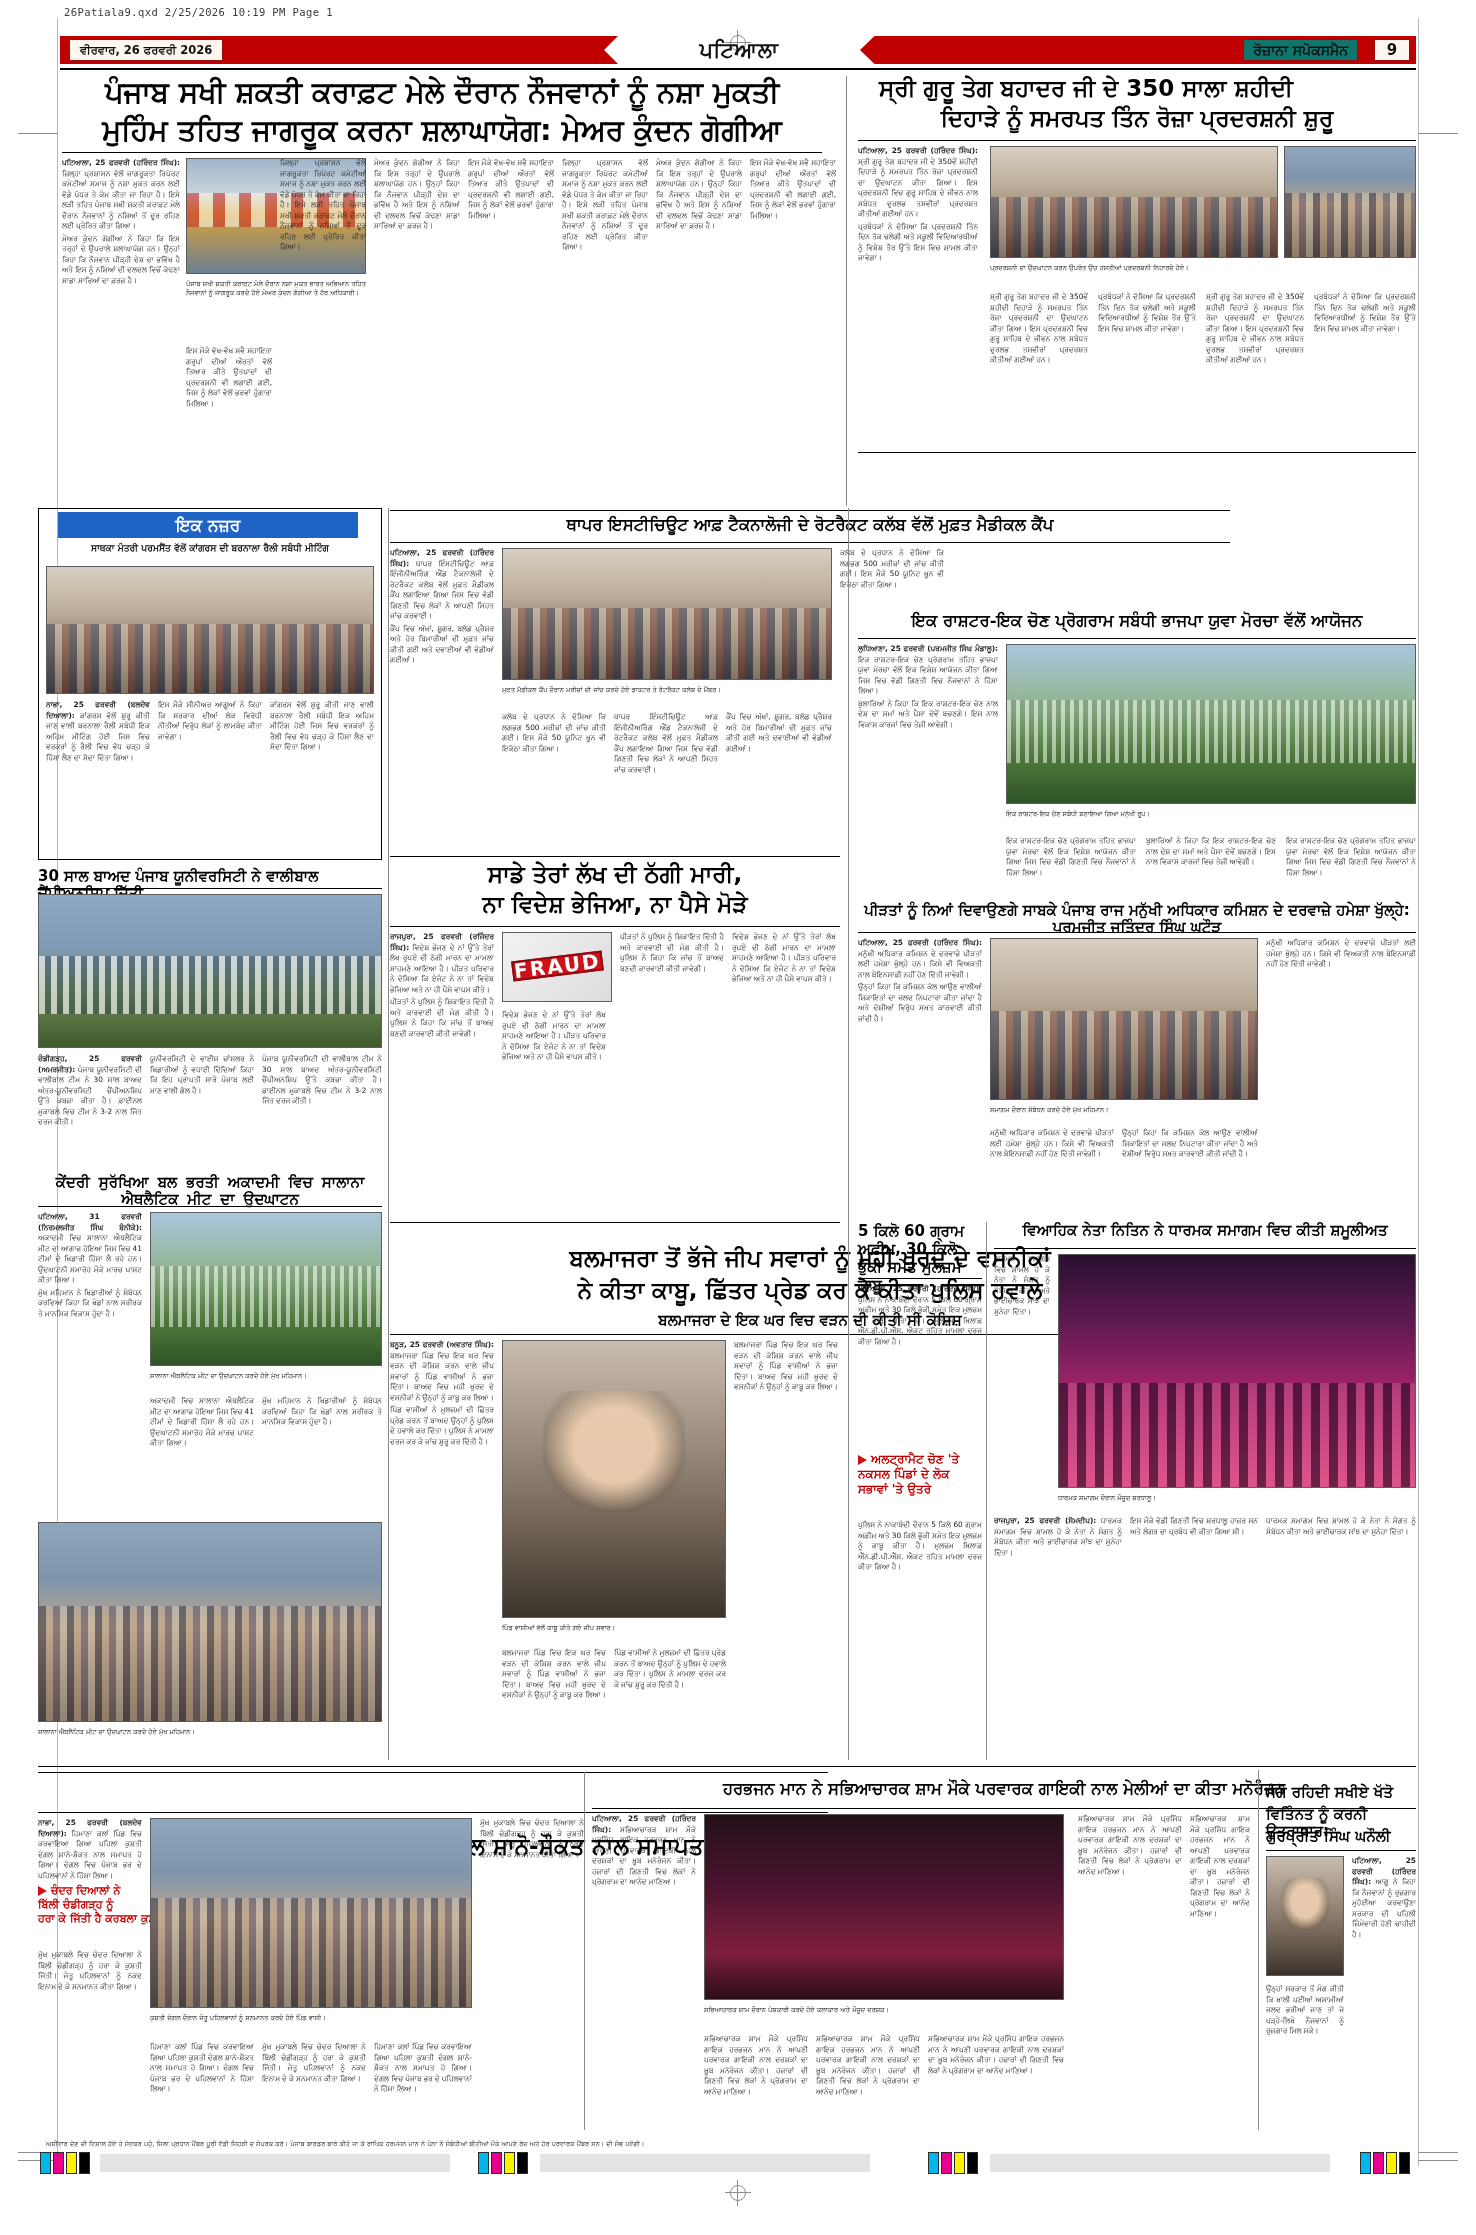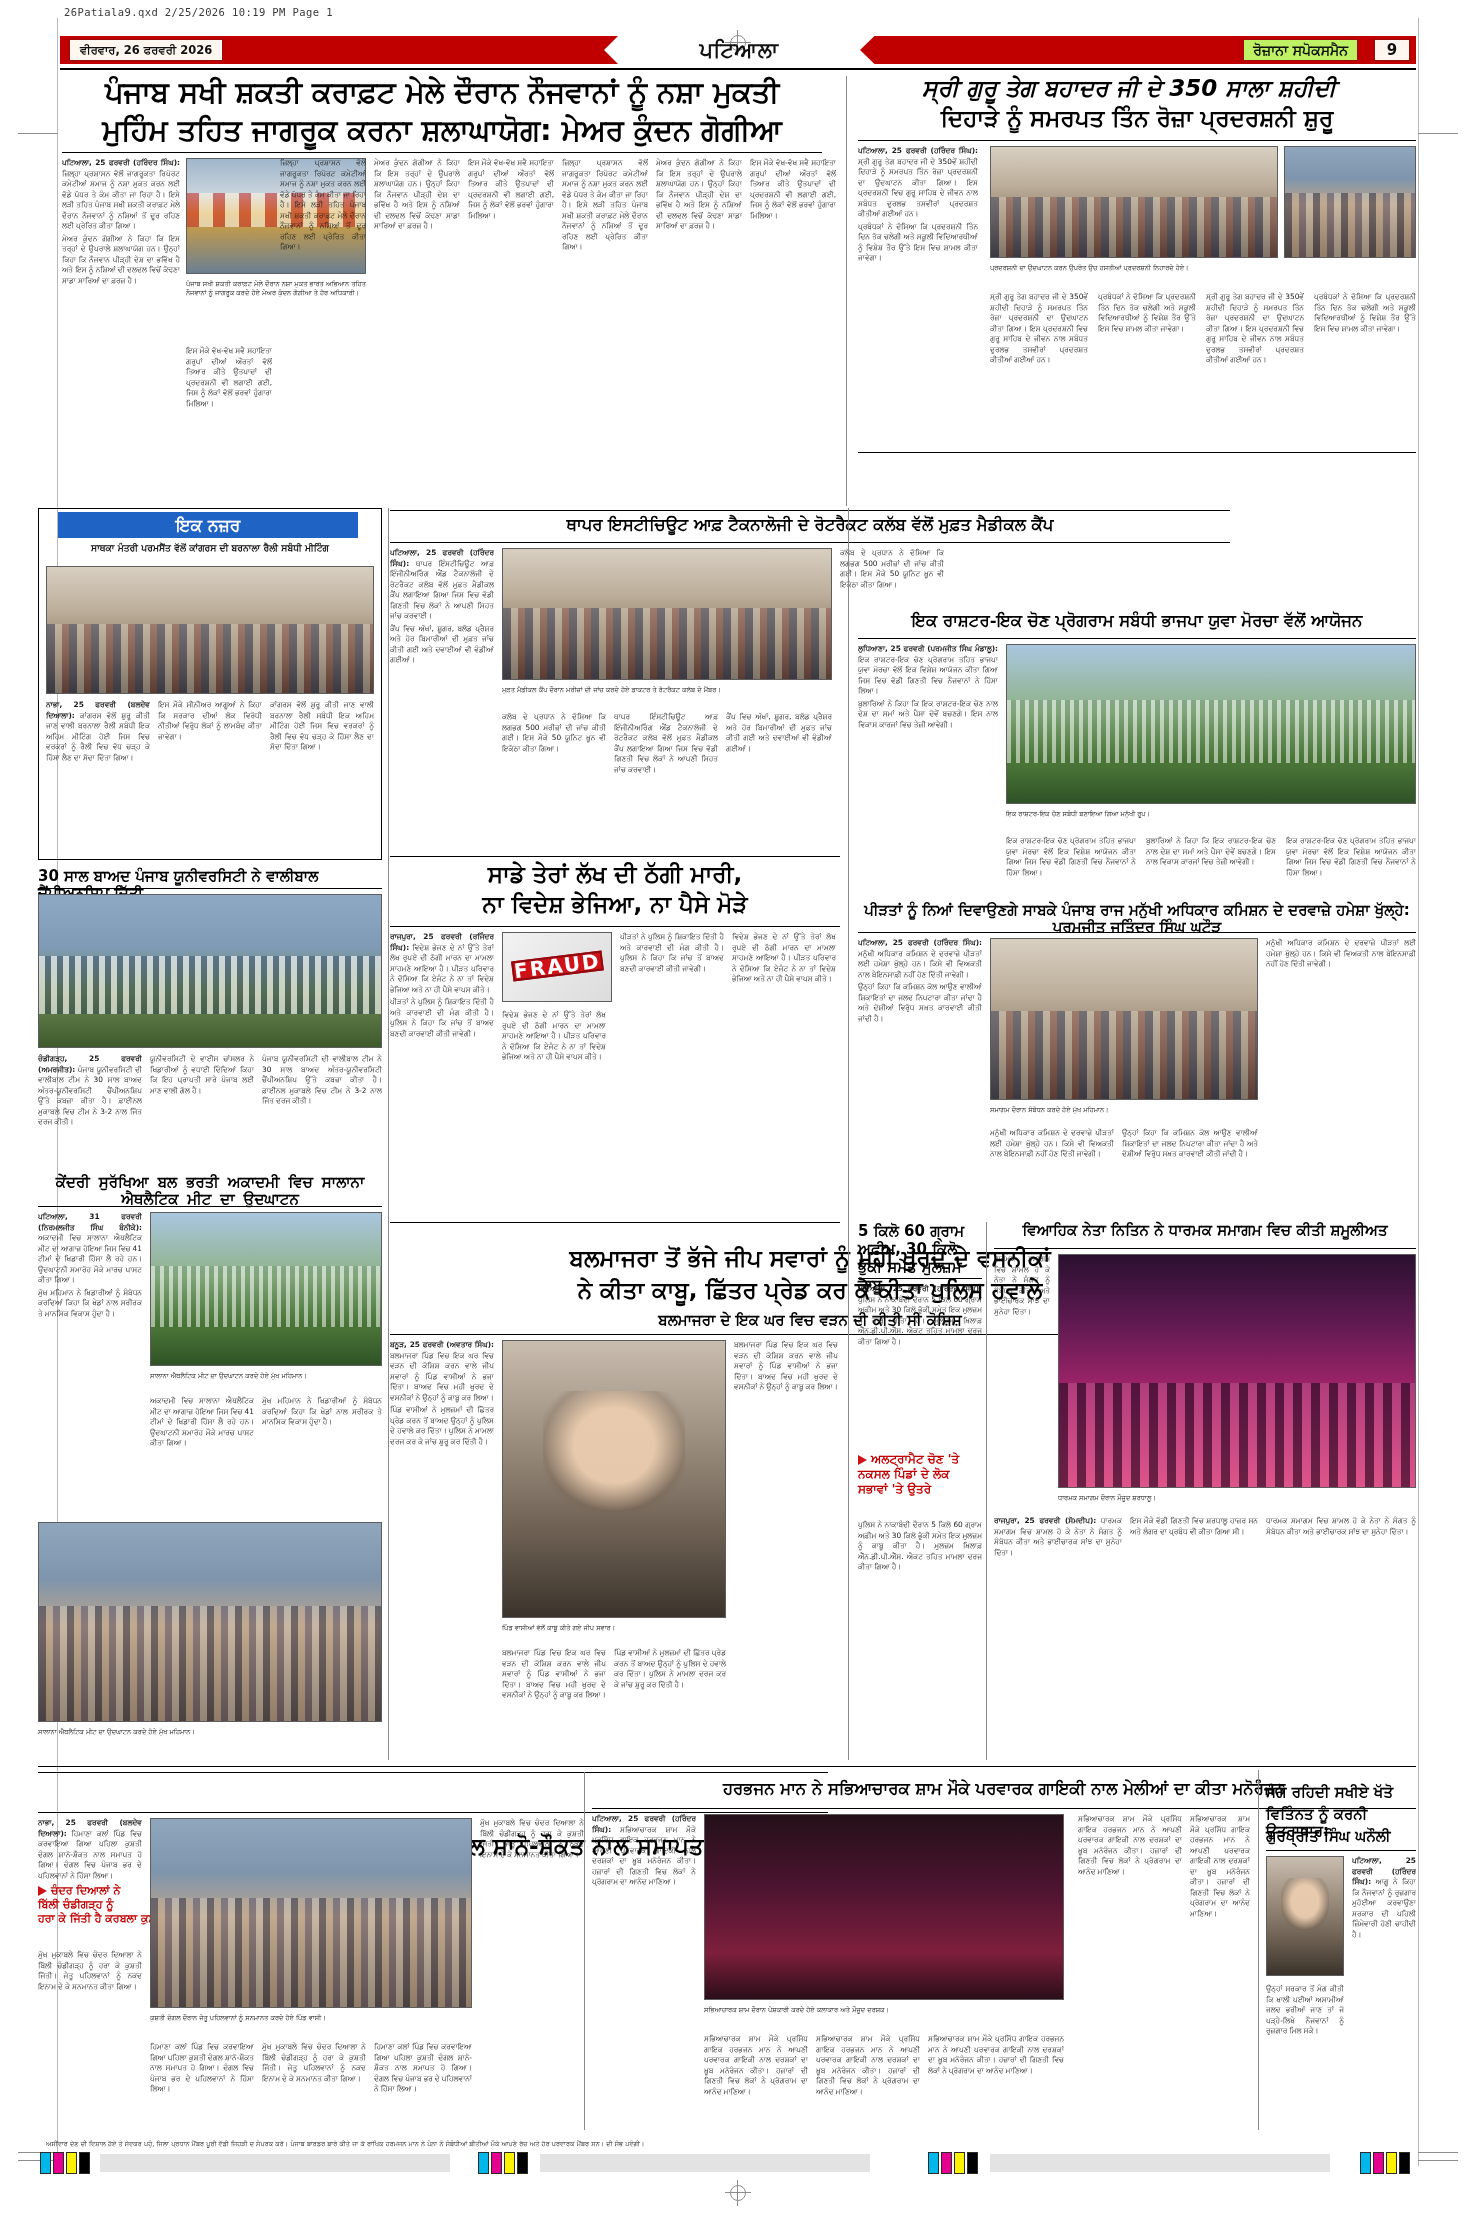--- a/index.html
+++ b/index.html
@@ -42,21 +42,21 @@
     padding:0 10px; display:flex; align-items:center;
   }
   .mh-datebox span{ font-size:11.5px; font-weight:bold; color:#111; white-space:nowrap;}
   .mh-city{
     position:absolute; left:558px; width:242px; top:0; height:28px;
     display:flex; align-items:center; justify-content:center;
   }
   .mh-city span{ font-size:21px; font-weight:bold; color:#111; letter-spacing:.5px;}
   .mh-paper{
     position:absolute; right:58px; top:3px; height:22px;
-    background:#bef264; border:1px solid #9a0b0b;
+    background:#0f766e; border:1px solid #9a0b0b;
     padding:0 9px; display:flex; align-items:center;
   }
   .mh-paper span{ font-size:14px; font-weight:bold; color:#111; white-space:nowrap;}
   .mh-pageno{
     position:absolute; right:6px; top:3px; width:36px; height:22px;
     background:#fdf7ef; border:1px solid #9a0b0b;
     display:flex; align-items:center; justify-content:center;
   }
   .mh-pageno span{ font-size:15px; font-weight:bold; color:#111; }
 
@@ -227,21 +227,21 @@
 </div>
 <div class="body-col" style="position:absolute;left:656px;top:158px;width:86px;height:348px;">
   <p>ਮੇਅਰ ਕੁੰਦਨ ਗੋਗੀਆ ਨੇ ਕਿਹਾ ਕਿ ਇਸ ਤਰ੍ਹਾਂ ਦੇ ਉਪਰਾਲੇ ਸ਼ਲਾਘਾਯੋਗ ਹਨ। ਉਨ੍ਹਾਂ ਕਿਹਾ ਕਿ ਨੌਜਵਾਨ ਪੀੜ੍ਹੀ ਦੇਸ਼ ਦਾ ਭਵਿੱਖ ਹੈ ਅਤੇ ਇਸ ਨੂੰ ਨਸ਼ਿਆਂ ਦੀ ਦਲਦਲ ਵਿਚੋਂ ਕੱਢਣਾ ਸਾਡਾ ਸਾਰਿਆਂ ਦਾ ਫ਼ਰਜ਼ ਹੈ।</p>
 </div>
 <div class="body-col" style="position:absolute;left:750px;top:158px;width:86px;height:348px;">
   <p>ਇਸ ਮੌਕੇ ਵੱਖ-ਵੱਖ ਸਵੈ ਸਹਾਇਤਾ ਗਰੁਪਾਂ ਦੀਆਂ ਔਰਤਾਂ ਵੱਲੋਂ ਤਿਆਰ ਕੀਤੇ ਉਤਪਾਦਾਂ ਦੀ ਪ੍ਰਦਰਸ਼ਨੀ ਵੀ ਲਗਾਈ ਗਈ, ਜਿਸ ਨੂੰ ਲੋਕਾਂ ਵੱਲੋਂ ਭਰਵਾਂ ਹੁੰਗਾਰਾ ਮਿਲਿਆ।</p>
 </div>
 
 <div class="rule-v" style="position:absolute;left:846px;top:76px;height:430px;"></div>
 
-<div class="hl hl-lg" style="position:absolute;left:850px;top:76px;width:558px;font-style:italic;">ਸ੍ਰੀ ਗੁਰੂ ਤੇਗ ਬਹਾਦਰ ਜੀ ਦੇ 350 ਸਾਲਾ ਸ਼ਹੀਦੀ</div>
+<div class="hl hl-lg" style="position:absolute;left:807px;top:76px;width:558px;">ਸ੍ਰੀ ਗੁਰੂ ਤੇਗ ਬਹਾਦਰ ਜੀ ਦੇ 350 ਸਾਲਾ ਸ਼ਹੀਦੀ</div>
 <div class="hl hl-lg" style="position:absolute;left:858px;top:106px;width:558px;">ਦਿਹਾੜੇ ਨੂੰ ਸਮਰਪਤ ਤਿੰਨ ਰੋਜ਼ਾ ਪ੍ਰਦਰਸ਼ਨੀ ਸ਼ੁਰੂ</div>
 <div class="rule-h" style="position:absolute;left:858px;top:140px;width:558px;"></div>
 
 <div class="body-col" style="position:absolute;left:858px;top:146px;width:120px;height:298px;">
   <p><span class="dateline">ਪਟਿਆਲਾ, 25 ਫਰਵਰੀ (ਹਰਿੰਦਰ ਸਿੰਘ):</span> <span>ਸ੍ਰੀ ਗੁਰੂ ਤੇਗ ਬਹਾਦਰ ਜੀ ਦੇ 350ਵੇਂ ਸ਼ਹੀਦੀ ਦਿਹਾੜੇ ਨੂੰ ਸਮਰਪਤ ਤਿੰਨ ਰੋਜ਼ਾ ਪ੍ਰਦਰਸ਼ਨੀ ਦਾ ਉਦਘਾਟਨ ਕੀਤਾ ਗਿਆ। ਇਸ ਪ੍ਰਦਰਸ਼ਨੀ ਵਿਚ ਗੁਰੂ ਸਾਹਿਬ ਦੇ ਜੀਵਨ ਨਾਲ ਸਬੰਧਤ ਦੁਰਲਭ ਤਸਵੀਰਾਂ ਪ੍ਰਦਰਸ਼ਤ ਕੀਤੀਆਂ ਗਈਆਂ ਹਨ।</span></p>
   <p>ਪ੍ਰਬੰਧਕਾਂ ਨੇ ਦੱਸਿਆ ਕਿ ਪ੍ਰਦਰਸ਼ਨੀ ਤਿੰਨ ਦਿਨ ਤੱਕ ਚਲੇਗੀ ਅਤੇ ਸਕੂਲੀ ਵਿਦਿਆਰਥੀਆਂ ਨੂੰ ਵਿਸ਼ੇਸ਼ ਤੌਰ ਉੱਤੇ ਇਸ ਵਿਚ ਸ਼ਾਮਲ ਕੀਤਾ ਜਾਵੇਗਾ।</p>
 </div>
 
 <div class="photo" style="left:990px;top:146px;width:288px;height:112px;">
     <div class="ph-inner ph-indoor"></div>

